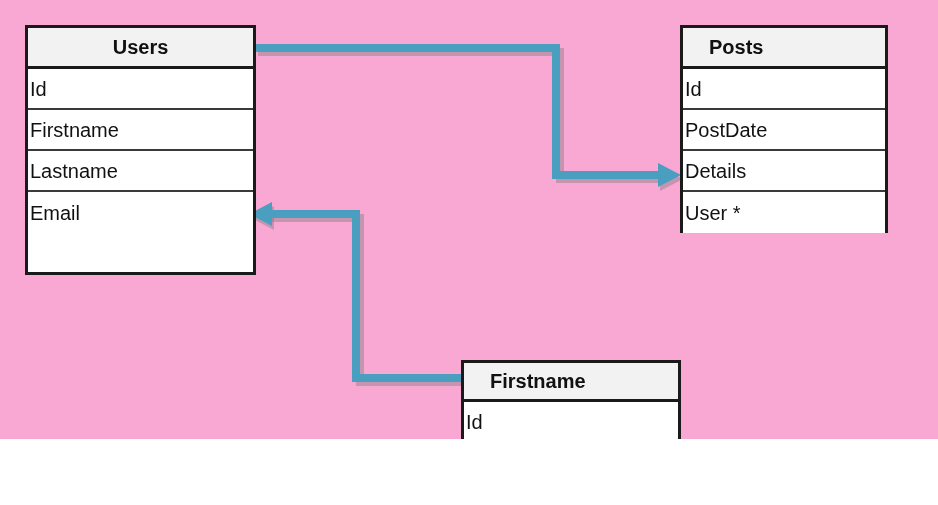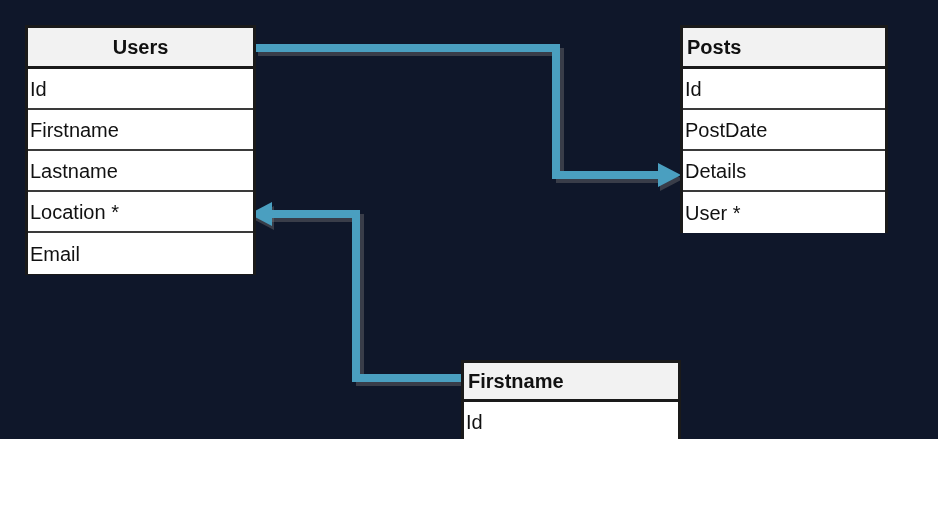--- a/index.html
+++ b/index.html
@@ -5,21 +5,21 @@
 <style>
   html, body {
     margin: 0;
     padding: 0;
     background: #ffffff;
   }
   #canvas {
     position: relative;
     width: 938px;
     height: 439px;
-    background: #0f172a;
+    background: #f9a8d4;
     overflow: hidden;
     font-family: "Liberation Sans", sans-serif;
   }
 
   
   .entity {
     position: absolute;
     box-sizing: border-box;
     border: 3px solid #1a1a1a;
     background: #ffffff;
@@ -30,21 +30,21 @@
     background: #f2f2f2;
     border-bottom: 3px solid #1a1a1a;
     font-weight: bold;
     color: #111111;
     font-size: 20px;
     line-height: 1;
     display: flex;
     align-items: center;
   }
   .entity-header.center { justify-content: center; }
-  .entity-header.left   { justify-content: flex-start; padding-left: 4px; }
+  .entity-header.left   { justify-content: flex-start; padding-left: 26px; }
 
   .entity-row {
     box-sizing: border-box;
     background: #ffffff;
     border-bottom: 2px solid #3a3a3a;
     color: #111111;
     font-size: 20px;
     line-height: 1;
     display: flex;
     align-items: center;
@@ -101,21 +101,20 @@
       <path class="conn-path" stroke="#4a9fc0" d="M 461 378 L 356 378 L 356 214 L 270 214"></path>
       <polygon fill="#4a9fc0" points="272,202 249,214 272,226"></polygon>
     </g>
   </svg>
 
   <div class="entity" id="entity-users">
     <div class="entity-header center">Users</div>
     <div class="entity-row">Id</div>
     <div class="entity-row">Firstname</div>
     <div class="entity-row">Lastname</div>
-    <div class="entity-row">Location *</div>
     <div class="entity-row">Email</div>
   </div>
 
   <div class="entity" id="entity-posts">
     <div class="entity-header left">Posts</div>
     <div class="entity-row">Id</div>
     <div class="entity-row">PostDate</div>
     <div class="entity-row">Details</div>
     <div class="entity-row">User *</div>
   </div>

